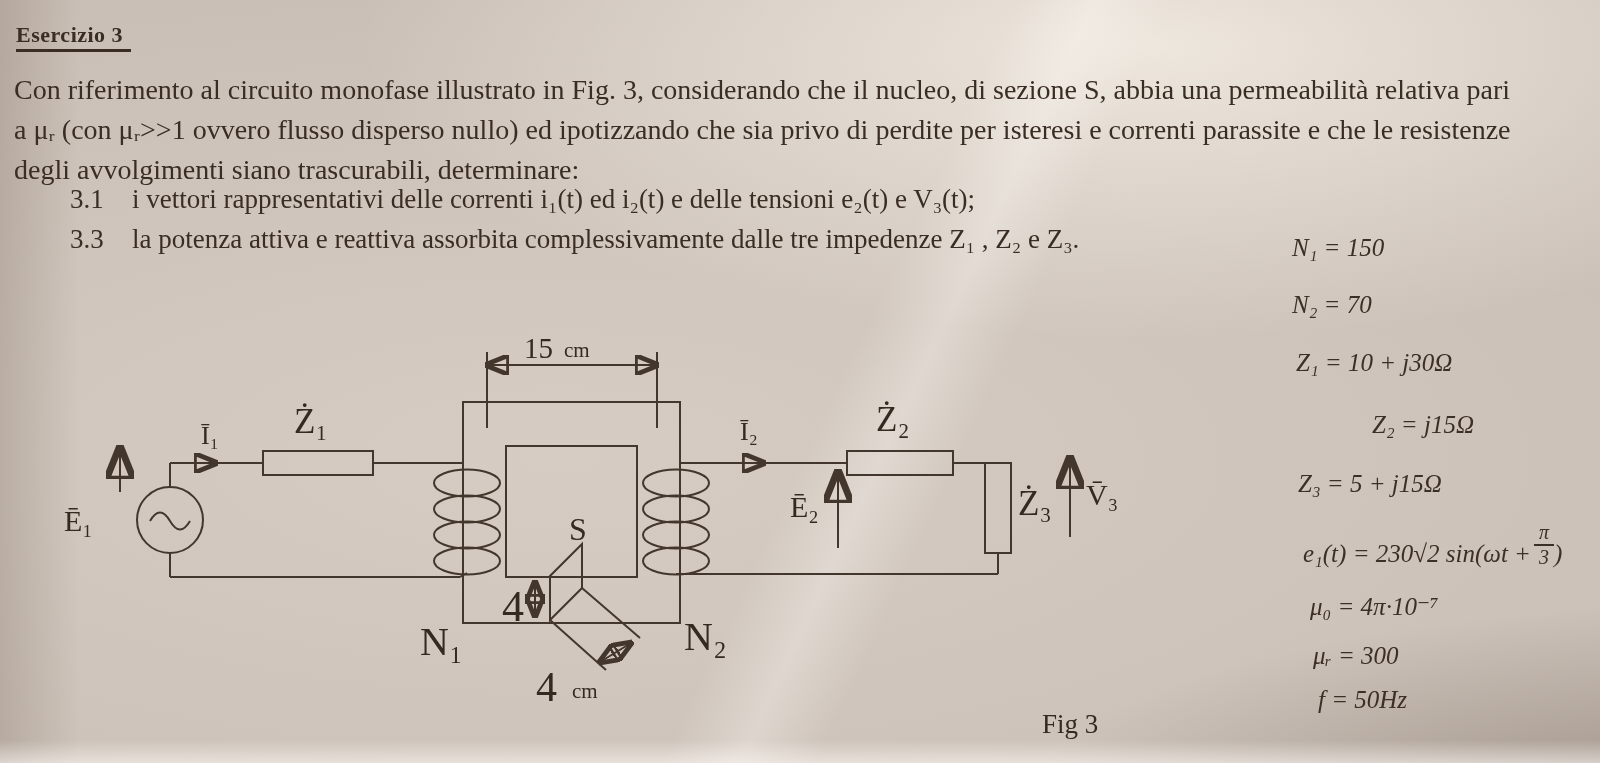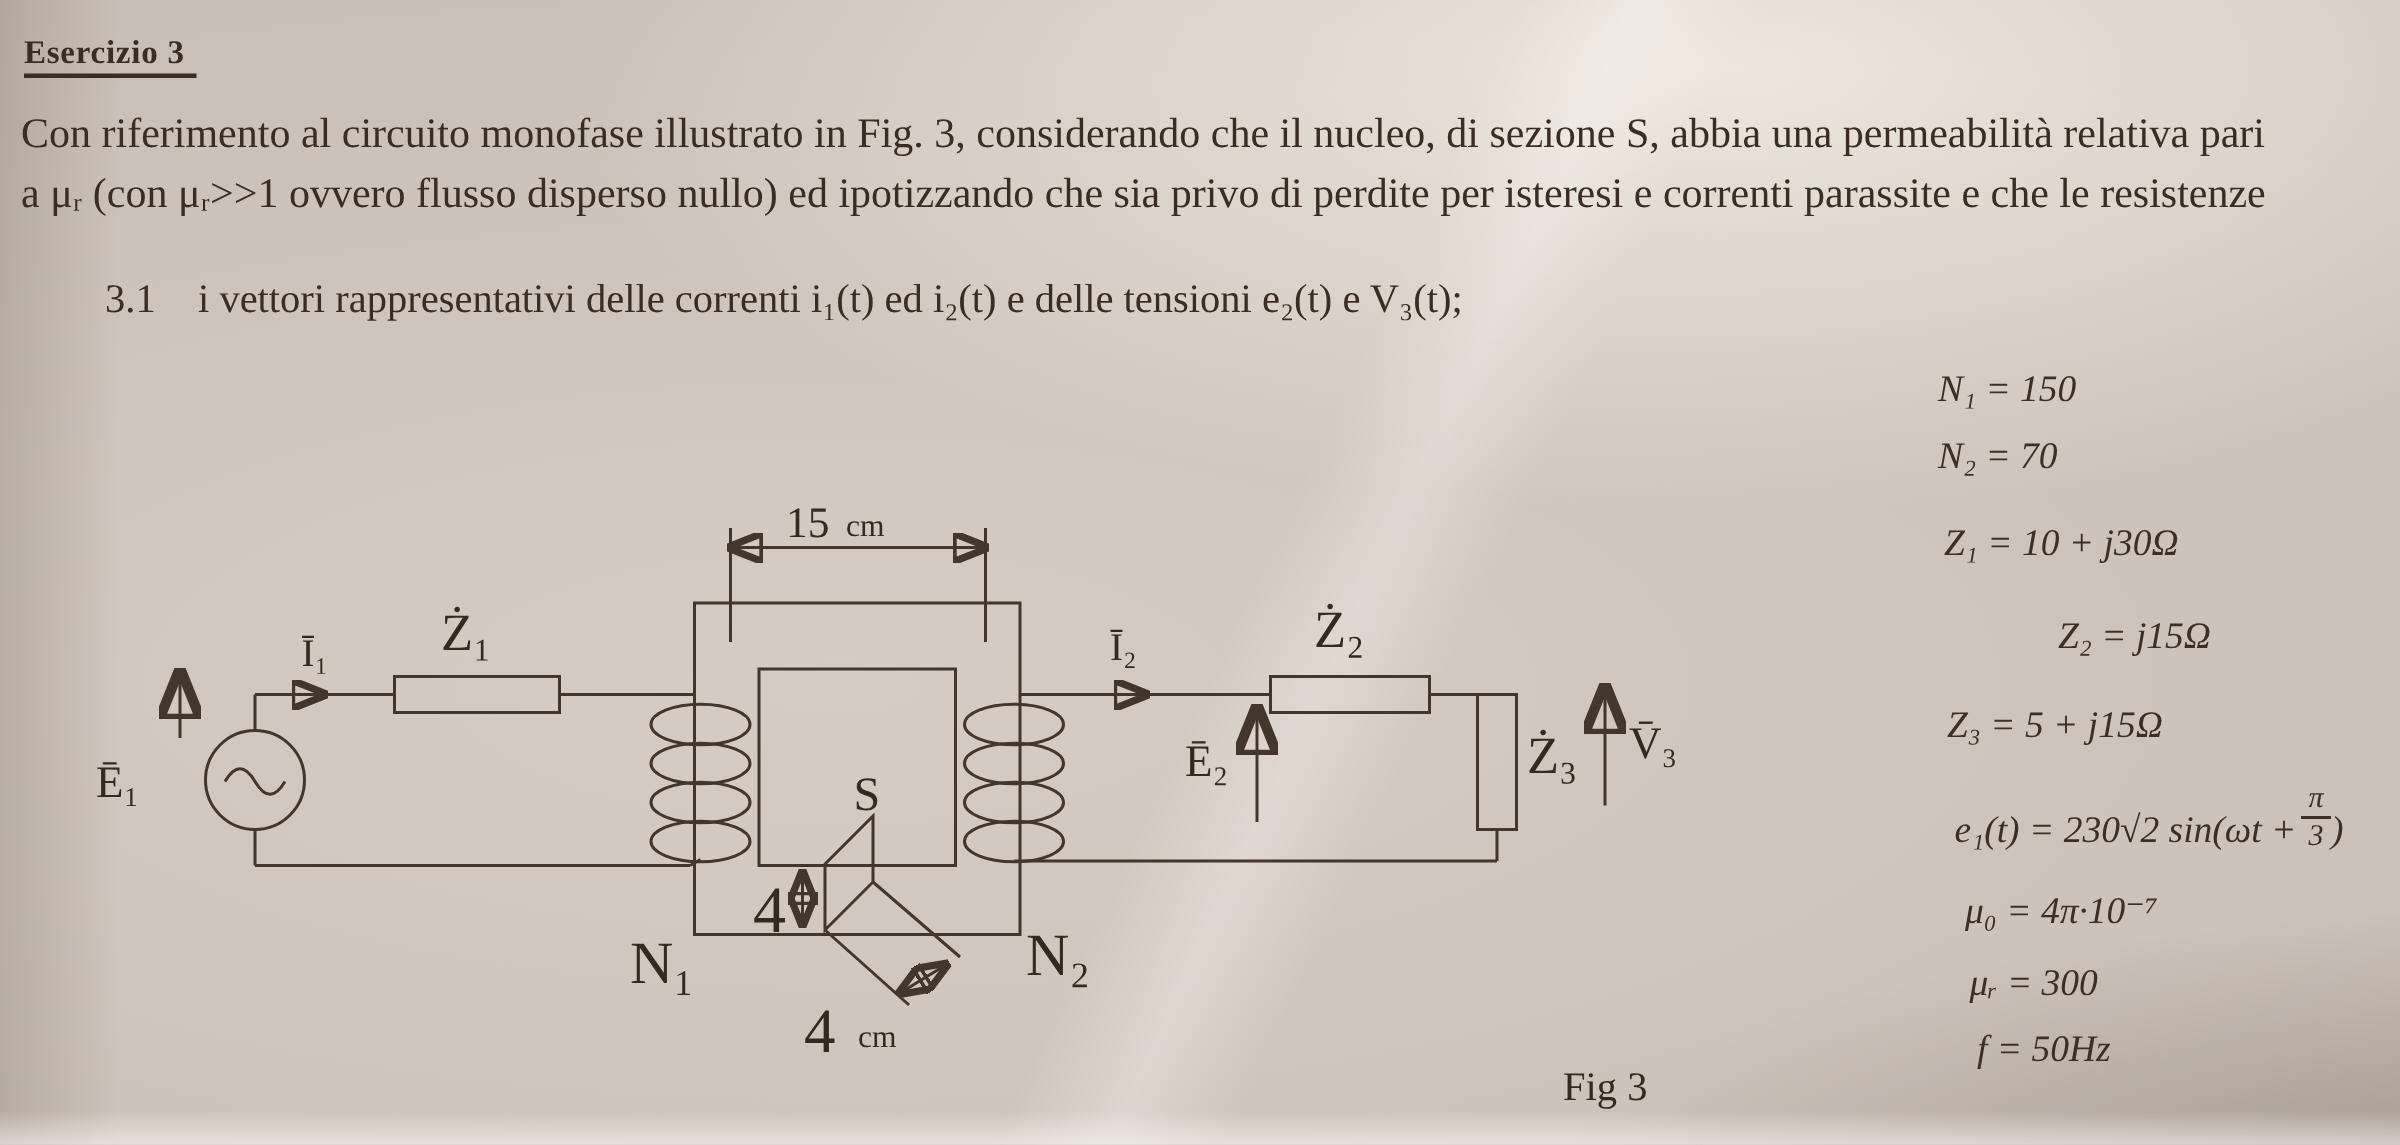--- a/index.html
+++ b/index.html
@@ -34,31 +34,36 @@
 </head>
 <body>
 
 <div class="paper">
 
   <div class="title">Esercizio 3</div>
 
   <div class="intro">
     <div>Con riferimento al circuito monofase illustrato in Fig. 3, considerando che il nucleo, di sezione S, abbia una permeabilità relativa pari</div>
     <div>a μᵣ (con μᵣ&gt;&gt;1 ovvero flusso disperso nullo) ed ipotizzando che sia privo di perdite per isteresi e correnti parassite e che le resistenze</div>
+    <div>degli avvolgimenti siano trascurabili, determinare:</div>
   </div>
 
   <div class="items">
     <div class="item">
       <span class="num">3.1</span>
       <span class="txt">i vettori rappresentativi delle correnti i₁(t) ed i₂(t) e delle tensioni e₂(t) e V₃(t);</span>
     </div>
+    <div class="item">
+      <span class="num">3.3</span>
+      <span class="txt">la potenza attiva e reattiva assorbita complessivamente dalle tre impedenze Z₁ , Z₂ e Z₃.</span>
+    </div>
   </div>
 
   <div>
-    <div class="given-line" style="left:1292px;top:246px;">N₁ = 150</div>
+    <div class="given-line" style="left:1292px;top:234px;">N₁ = 150</div>
     <div class="given-line" style="left:1292px;top:291px;">N₂ = 70</div>
     <div class="given-line" style="left:1296px;top:349px;">Z₁ = 10 + j30Ω</div>
     <div class="given-line" style="left:1372px;top:411px;">Z₂ = j15Ω</div>
     <div class="given-line" style="left:1298px;top:470px;">Z₃ = 5 + j15Ω</div>
     <div class="given-line e1line" style="left:1303px;top:522px;">
       <span>e₁(t) = 230√2 sin(ωt +</span>
       <span class="frac">
         <span class="fnum">π</span>
         <span class="fden">3</span>
       </span>

